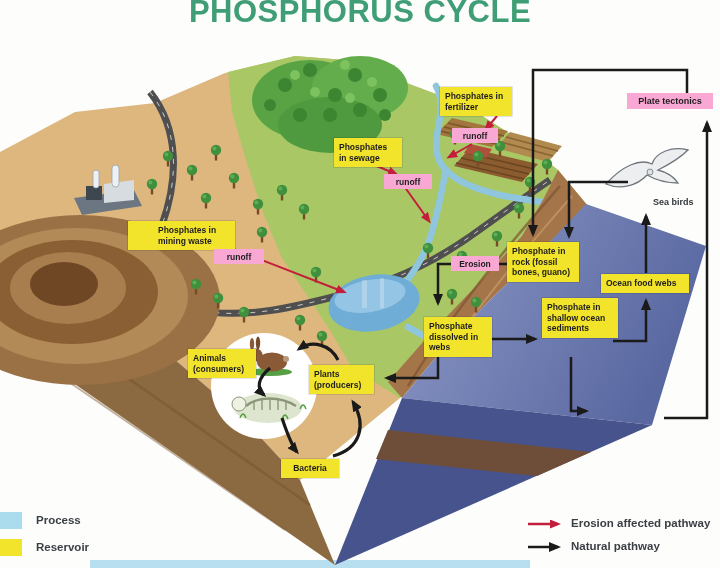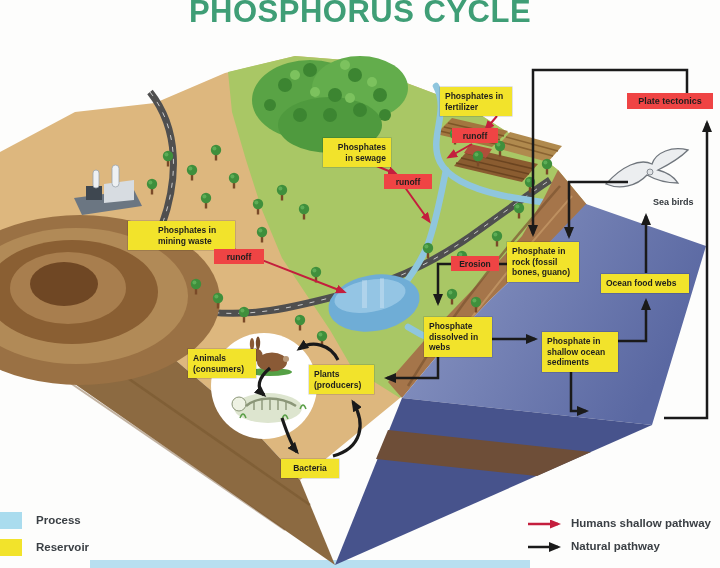--- a/index.html
+++ b/index.html
@@ -2,21 +2,21 @@
 <html><head>
 <meta charset="utf-8">
 <style>
   html,body{margin:0;padding:0;background:#ffffff;}
   .stage{position:relative;width:720px;height:568px;background:#fdfdfc;overflow:hidden;
          font-family:"Liberation Sans",sans-serif;}
   .title{position:absolute;top:-6px;left:0;right:0;margin:0;text-align:center;
          font-size:31px;font-weight:bold;color:#3f9e76;letter-spacing:.5px;}
   .ybox{position:absolute;background:#f2e32b;color:#1e1e1e;font-size:8.5px;font-weight:bold;
         line-height:1.25;padding:4px 5px;box-shadow:0 0 0 .6px rgba(0,0,0,.18);}
-  .bbox{position:absolute;background:#ef4444;color:#1e1e1e;font-size:8.5px;font-weight:bold;
+  .bbox{position:absolute;background:#f9a8d4;color:#1e1e1e;font-size:8.5px;font-weight:bold;
         text-align:center;padding:2.5px 3px;line-height:1.2;}
   .ctr{text-align:center;}
   .maplabel{position:absolute;font-size:9px;font-weight:bold;color:#33383d;}
   .legend-swatch{position:absolute;width:22px;height:17px;}
   .legend-text{position:absolute;font-size:11.5px;font-weight:bold;color:#3a3f44;}
   svg{position:absolute;left:0;top:0;}
 </style>
 </head>
 <body>
 
@@ -221,38 +221,38 @@
 
     <g fill="none">
       <path d="M528,524 H558" stroke="#c41e3d" stroke-width="2.5" marker-end="url(#mr)"></path>
       <path d="M528,547 H558" stroke="#1a1a1a" stroke-width="2.5" marker-end="url(#mb)"></path>
     </g>
   </svg>
 
   <h1 class="title">PHOSPHORUS CYCLE</h1>
 
   <div class="ybox" style="left:440px;top:87px;width:62px;">Phosphates in fertilizer</div>
-  <div class="ybox" style="left:323px;top:138px;width:58px;text-align:right;">Phosphates in sewage</div>
+  <div class="ybox" style="left:334px;top:138px;width:58px;">Phosphates in sewage</div>
   <div class="ybox" style="left:128px;top:221px;width:72px;padding-left:30px;">Phosphates in mining waste</div>
   <div class="ybox" style="left:507px;top:242px;width:62px;">Phosphate in rock (fossil bones, guano)</div>
   <div class="ybox" style="left:424px;top:317px;width:58px;">Phosphate dissolved in webs</div>
   <div class="ybox" style="left:188px;top:349px;width:58px;">Animals (consumers)</div>
   <div class="ybox" style="left:309px;top:365px;width:55px;">Plants (producers)</div>
   <div class="ybox ctr" style="left:281px;top:459px;width:48px;">Bacteria</div>
   <div class="ybox" style="left:601px;top:274px;width:78px;">Ocean food webs</div>
-  <div class="ybox" style="left:542px;top:332px;width:66px;">Phosphate in shallow ocean sediments</div>
+  <div class="ybox" style="left:542px;top:298px;width:66px;">Phosphate in shallow ocean sediments</div>
 
   <div class="bbox" style="left:452px;top:128px;width:40px;">runoff</div>
   <div class="bbox" style="left:384px;top:174px;width:42px;">runoff</div>
   <div class="bbox" style="left:214px;top:249px;width:44px;">runoff</div>
   <div class="bbox" style="left:451px;top:256px;width:42px;">Erosion</div>
   <div class="bbox" style="left:627px;top:93px;width:80px;font-size:9px;">Plate tectonics</div>
 
   <div class="maplabel" style="left:633px;top:197px;margin-left:20px;">Sea birds</div>
 
   <div class="legend-swatch" style="left:0px;top:512px;background:#aadcee;"></div>
   <div class="legend-text" style="left:36px;top:514px;">Process</div>
   <div class="legend-swatch" style="left:0px;top:539px;background:#f2e32b;"></div>
   <div class="legend-text" style="left:36px;top:541px;">Reservoir</div>
-  <div class="legend-text" style="left:571px;top:517px;">Humans shallow pathway</div>
+  <div class="legend-text" style="left:571px;top:517px;">Erosion affected pathway</div>
   <div class="legend-text" style="left:571px;top:540px;">Natural pathway</div>
 
 </div>
 
 </body></html>

